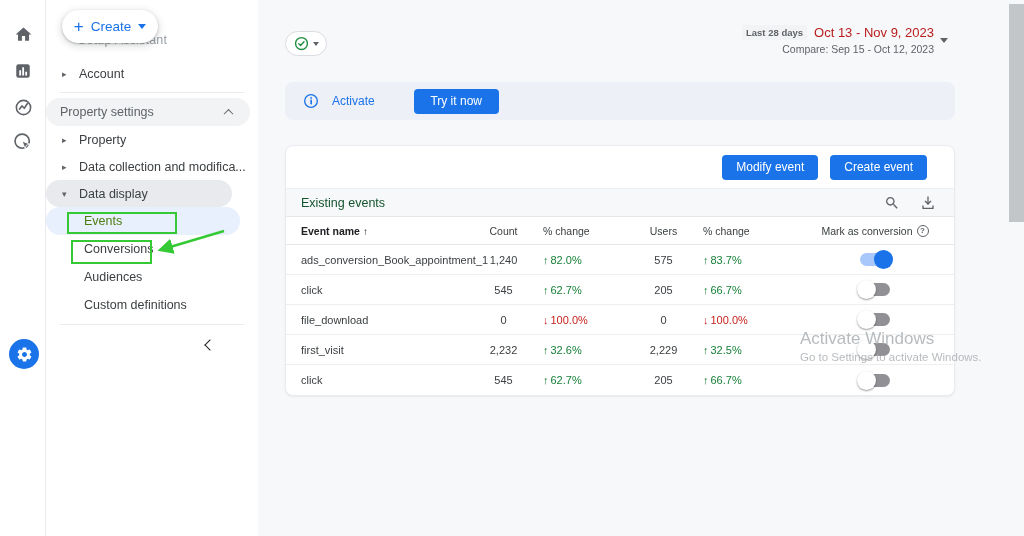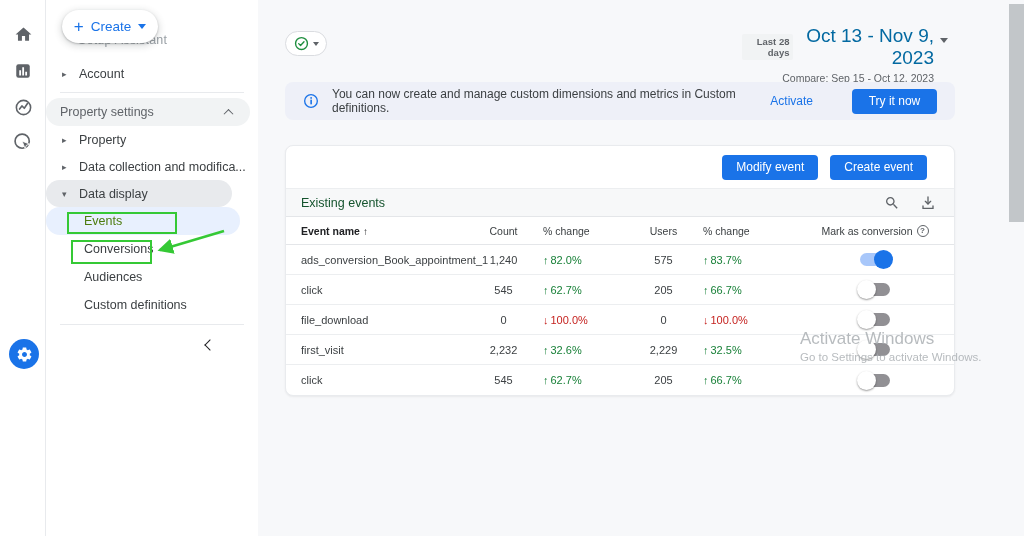--- a/index.html
+++ b/index.html
@@ -42,21 +42,21 @@
 
   
   .main-bg { position:absolute; left:258px; top:0; width:766px; height:536px; background:#f7f8fa; }
   .qual-chip { position:absolute; left:285px; top:31px; width:42px; height:25px; background:#fff; border:1px solid #dadce0; border-radius:13px;
     display:flex; align-items:center; justify-content:center; gap:4px; cursor:pointer; }
   .chip-caret { width:0;height:0;border-left:3.5px solid transparent;border-right:3.5px solid transparent;border-top:4px solid #5f6368; }
 
   .date-wrap { position:absolute; left:742px; top:25px; width:192px; text-align:right; cursor:pointer; }
   .date-line1 { display:flex; justify-content:flex-end; align-items:center; gap:7px; }
   .date-chip { background:#f1f3f4; color:#5f6368; font-size:9.5px; font-weight:700; padding:2px 4px; border-radius:2px; }
-  .date-main { font-size:19px; color:#0369a1; }
+  .date-main { font-size:13px; color:#b91c1c; }
   .date-compare { font-size:10.5px; color:#5f6368; margin-top:3px; }
   .date-caret { position:absolute; left:940px; top:38px; width:0; height:0; border-left:4px solid transparent; border-right:4px solid transparent; border-top:5px solid #5f6368; cursor:pointer; }
 
   .banner { position:absolute; left:285px; top:82px; width:670px; height:38px; background:#eef0f8; border-radius:8px;
     display:flex; align-items:center; padding:0 18px; gap:13px; }
   .banner-text { flex:1; font-size:12px; color:#3c4043; }
   .dismiss-link { font-size:12px; color:#1a73e8; font-weight:500; margin-right:26px; cursor:pointer; }
   .btn-blue { background:#1a73e8; color:#fff; border:none; border-radius:4px; font-size:12px; font-weight:500;
     font-family:"Liberation Sans","DejaVu Sans",sans-serif; cursor:pointer; }
   .banner .btn-blue { width:85px; height:25px; }
@@ -209,21 +209,20 @@
     <div class="date-compare">Compare: Sep 15 - Oct 12, 2023</div>
   </div>
   <span class="date-caret"></span>
 
   <div class="banner">
     <svg width="16" height="16" viewBox="0 0 24 24" fill="none">
         <circle cx="12" cy="12" r="9.5" stroke="#1a73e8" stroke-width="2"></circle>
         <rect x="11" y="10" width="2.4" height="7" fill="#1a73e8"></rect>
         <rect x="11" y="6.2" width="2.4" height="2.4" fill="#1a73e8"></rect>
       </svg>
-    <span class="banner-text">You can now create and manage custom dimensions and metrics in Custom definitions.</span>
     <span class="dismiss-link">Activate</span>
     <button class="btn-blue">Try it now</button>
   </div>
 
   <div class="card">
     <div class="card-actions">
       <button class="btn-blue">Modify event</button>
       <button class="btn-blue">Create event</button>
     </div>
     <div class="title-bar">

